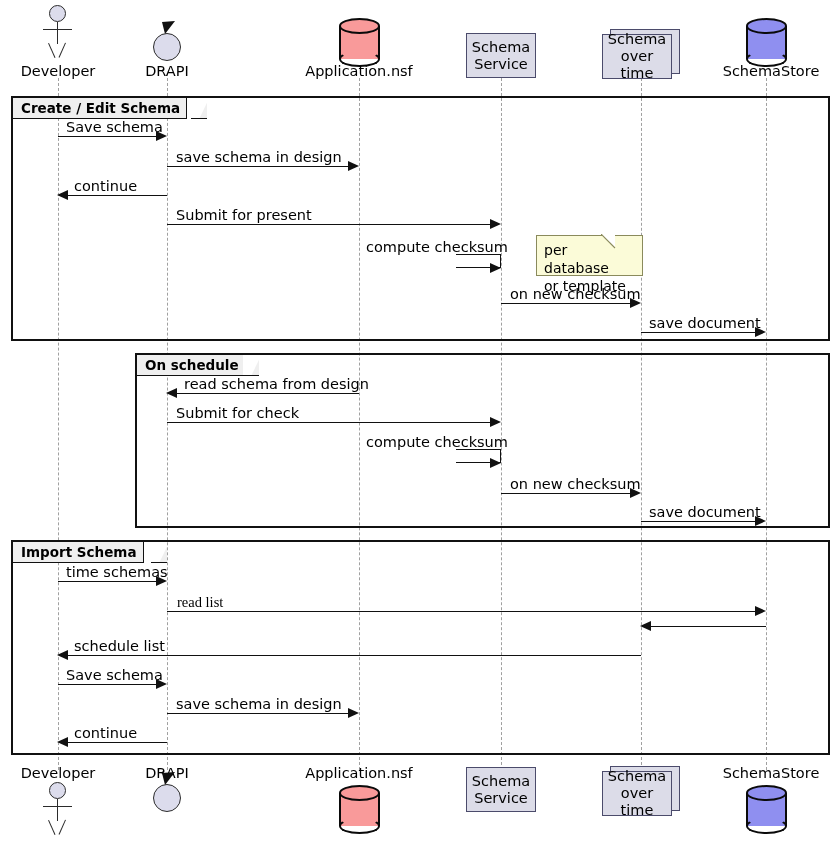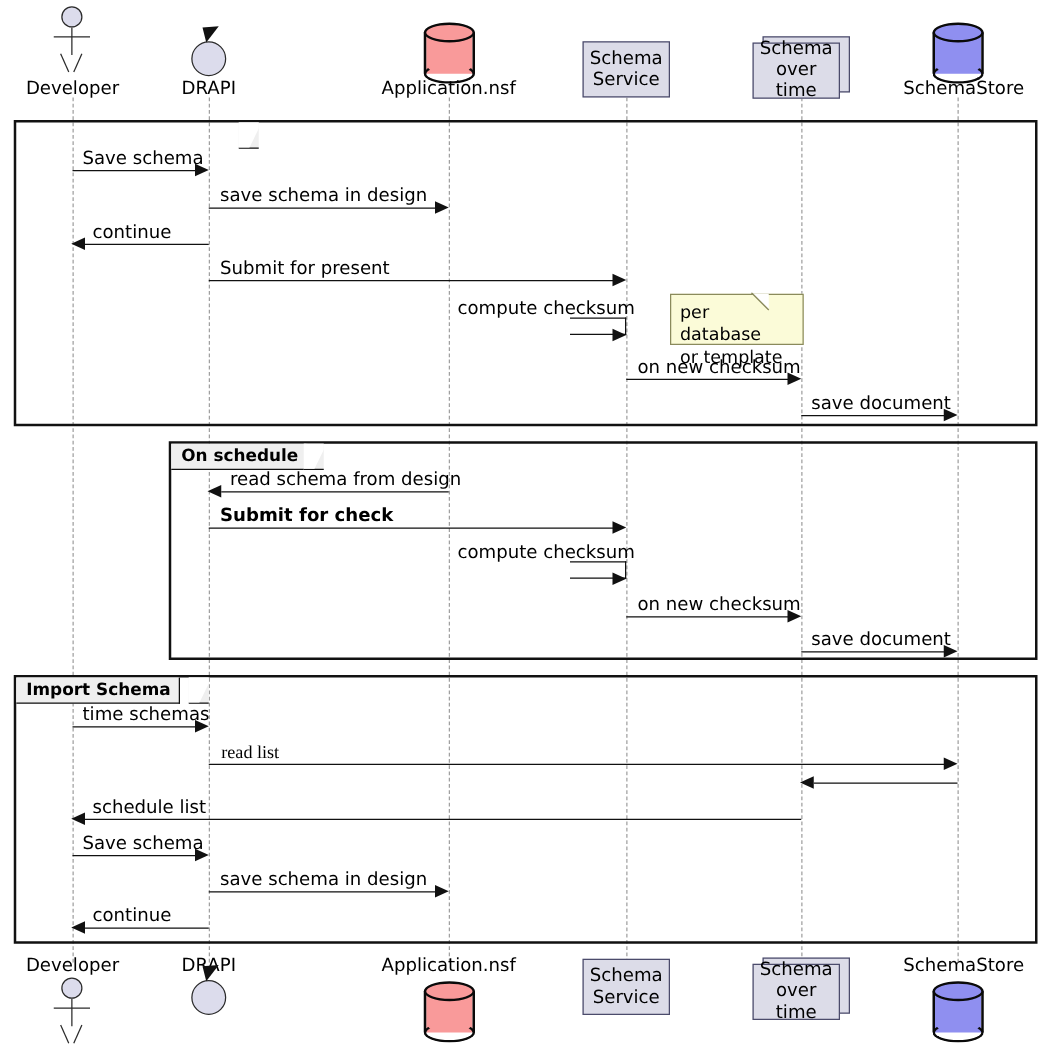--- a/index.html
+++ b/index.html
@@ -115,20 +115,21 @@
 
   <div class="db" style="left:746px;top:18px;width:41px;height:49px;">
     <div class="fillb" style="background:#8f8ff0"></div>
     <div class="body"></div>
     <div class="bot"></div>
     <div class="fillt" style="background:#8f8ff0"></div>
   </div>
   <div class="plabel" style="left:716px;top:64px;width:110px;">SchemaStore</div>
 
   <div class="group" style="left:11px;top:96px;width:819px;height:245px;"></div>
+  <div class="glabel" style="left:13px;top:98px;">Create / Edit Schema</div>
   <div class="gnotch" style="left:191px;top:98px;"></div>
 
   <div class="msglabel" style="left:66px;top:120px;">Save schema</div>
   <div class="msgline" style="left:58px;top:136px;width:99px;"></div>
   <div class="arrowR" style="left:156px;top:131px;"></div>
 
   <div class="msglabel" style="left:176px;top:150px;">save schema in design</div>
   <div class="msgline" style="left:167px;top:166px;width:182px;"></div>
   <div class="arrowR" style="left:348px;top:161px;"></div>
 
@@ -162,21 +163,21 @@
   <div class="arrowR" style="left:755px;top:327px;"></div>
 
   <div class="group" style="left:135px;top:353px;width:695px;height:175px;"></div>
   <div class="glabel" style="left:137px;top:355px;">On schedule</div>
   <div class="gnotch" style="left:243px;top:355px;"></div>
 
   <div class="msglabel" style="left:184px;top:377px;">read schema from design</div>
   <div class="msgline" style="left:177px;top:393px;width:182px;"></div>
   <div class="arrowL" style="left:166px;top:388px;"></div>
 
-  <div class="msglabel" style="left:176px;top:406px;font-weight:bold;">Submit for check</div>
+  <div class="msglabel" style="left:176px;top:406px;">Submit for check</div>
   <div class="msgline" style="left:167px;top:422px;width:324px;"></div>
   <div class="arrowR" style="left:490px;top:417px;"></div>
 
   <div class="msglabel" style="left:366px;top:435px;">compute checksum</div>
   <div class="selfloop" style="left:456px;top:449px;width:45px;height:14px;"></div>
   <div class="arrowR" style="left:490px;top:458px;"></div>
 
   <div class="msglabel" style="left:510px;top:477px;">on new checksum</div>
   <div class="msgline" style="left:501px;top:493px;width:131px;"></div>
   <div class="arrowR" style="left:630px;top:488px;"></div>

